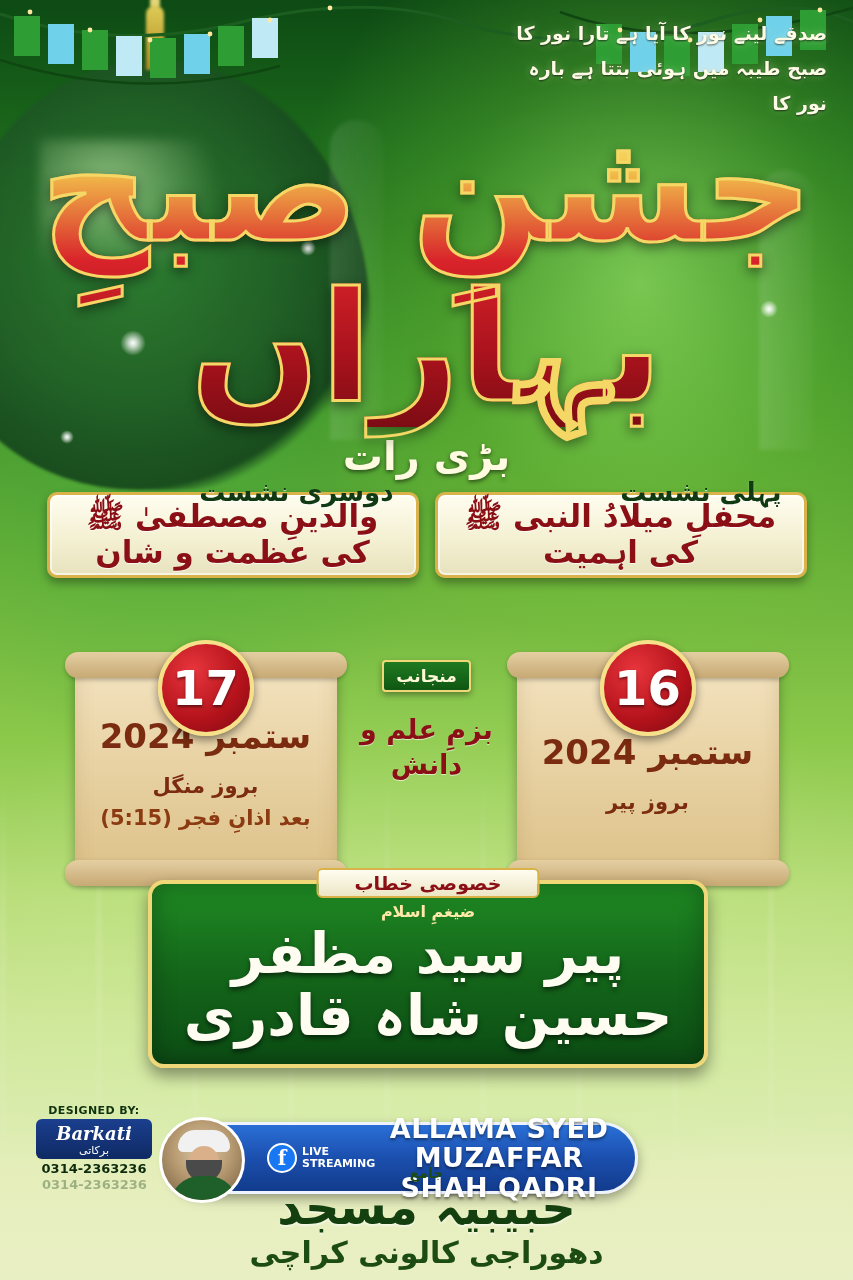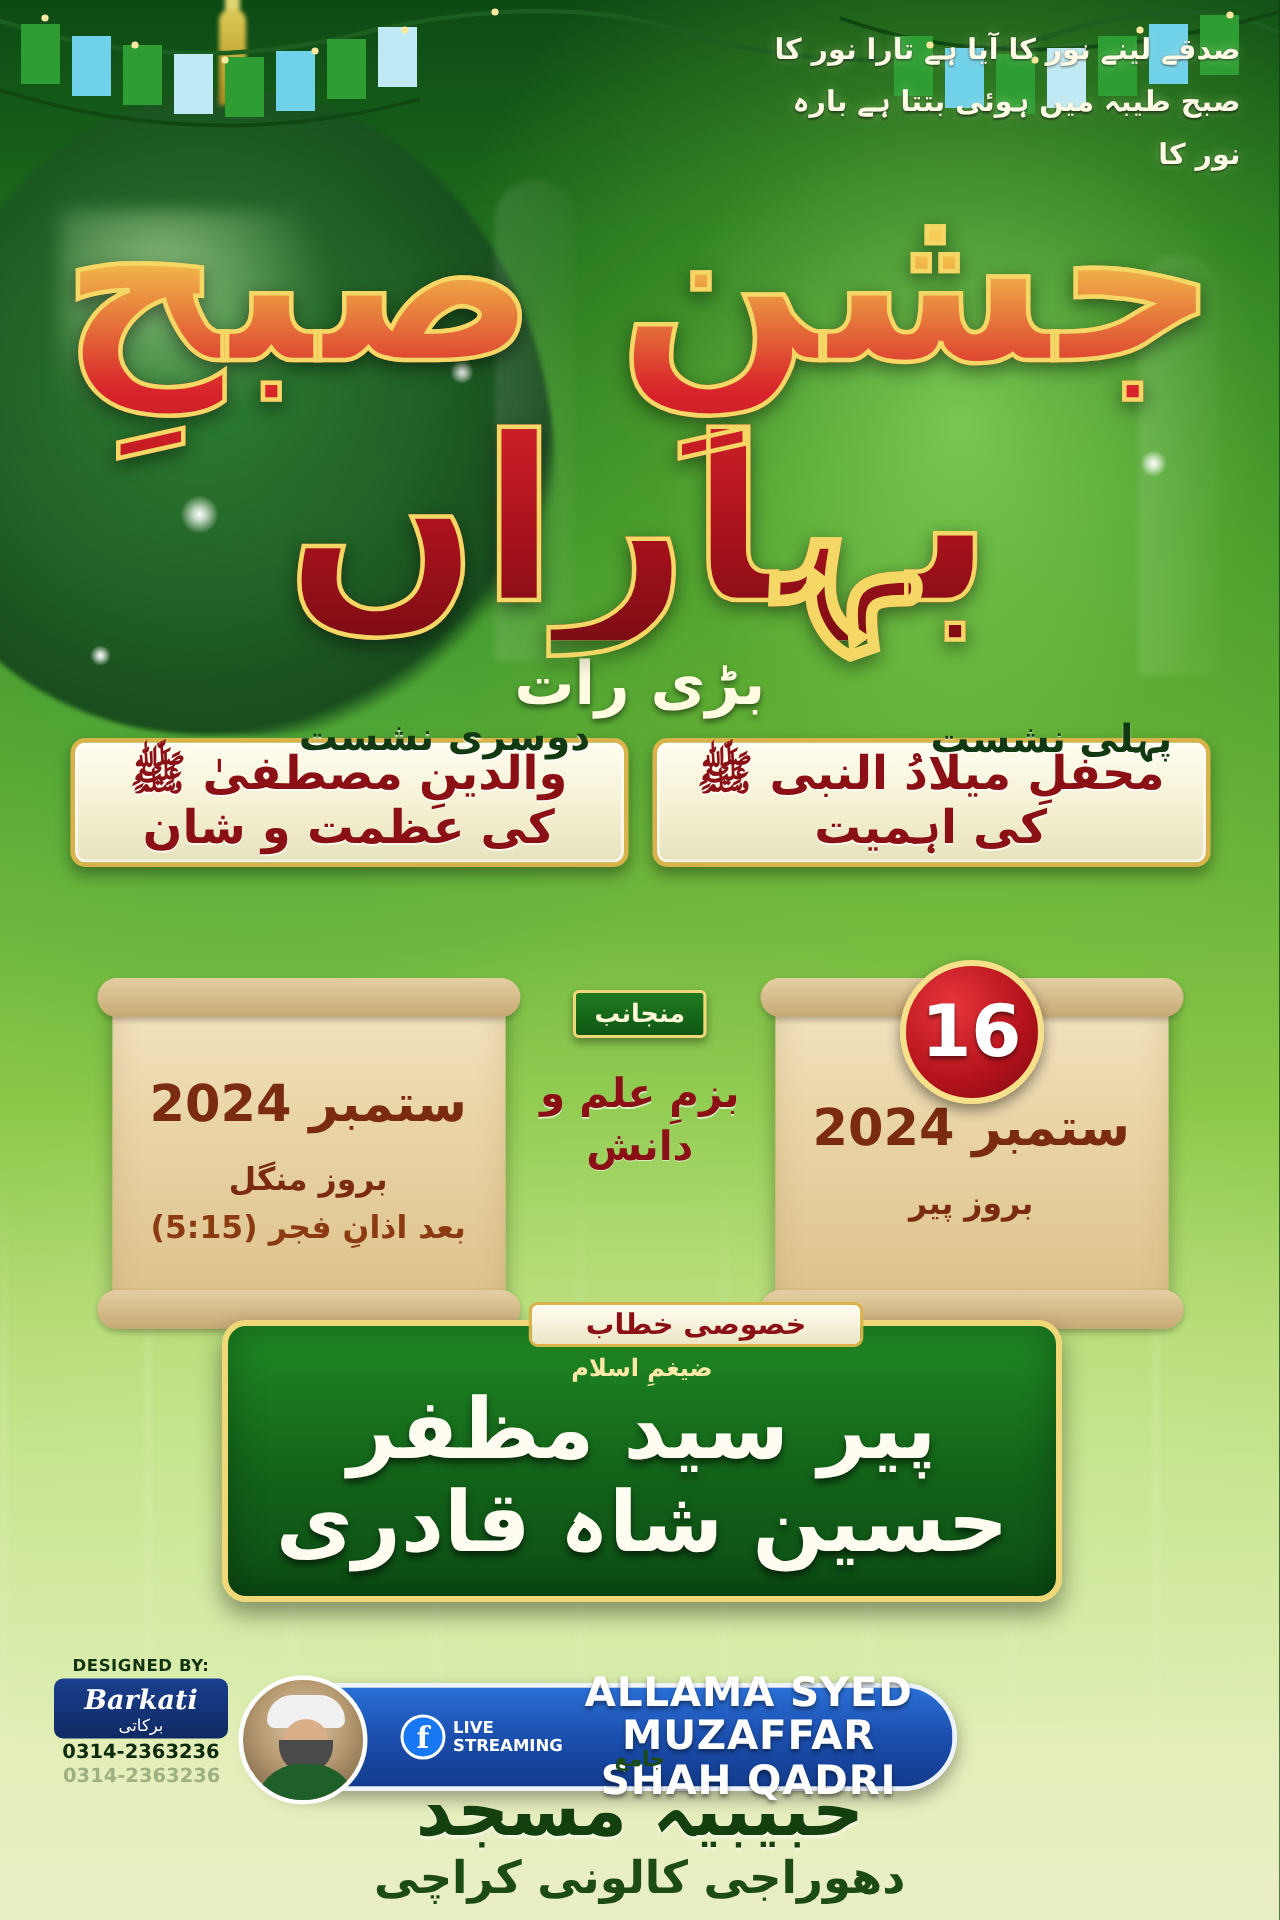--- a/index.html
+++ b/index.html
@@ -237,21 +237,20 @@
   .special-tag {
     position: absolute; top: -16px; left: 50%; transform: translateX(-50%);
     direction: rtl;
     background: linear-gradient(180deg, #fffdf0, #ecE6c6);
     color: #8a1016;
     font-size: 19px; font-weight: bold;
     padding: 2px 36px;
     border-radius: 6px;
     border: 2px solid #d9b24a;
     white-space: nowrap;
-    margin-left: 36px;
   }
   .speaker-pre {
     direction: rtl;
     color: #ffe9a8; font-size: 16px; font-weight: bold;
     margin-bottom: 2px;
   }
   .speaker-name {
     direction: rtl;
     color: #fffdf2;
     font-size: 56px; font-weight: bold;
@@ -442,20 +441,21 @@
         <div class="scroll-day">بروز پیر</div>
       </div>
     </div>
 
     <div class="middle-col">
       <div class="ribbon">منجانب</div>
       <div class="middle-text">بزمِ علم و دانش</div>
     </div>
 
     <div class="scroll">
+      <div class="daybadge">17</div>
       <div class="scroll-inner">
         <div class="scroll-date">ستمبر 2024</div>
         <div class="scroll-day">بروز منگل</div>
         <div class="scroll-time">بعد اذانِ فجر (5:15)</div>
       </div>
     </div>
 
   </div>
 
   <div class="speaker-panel">

